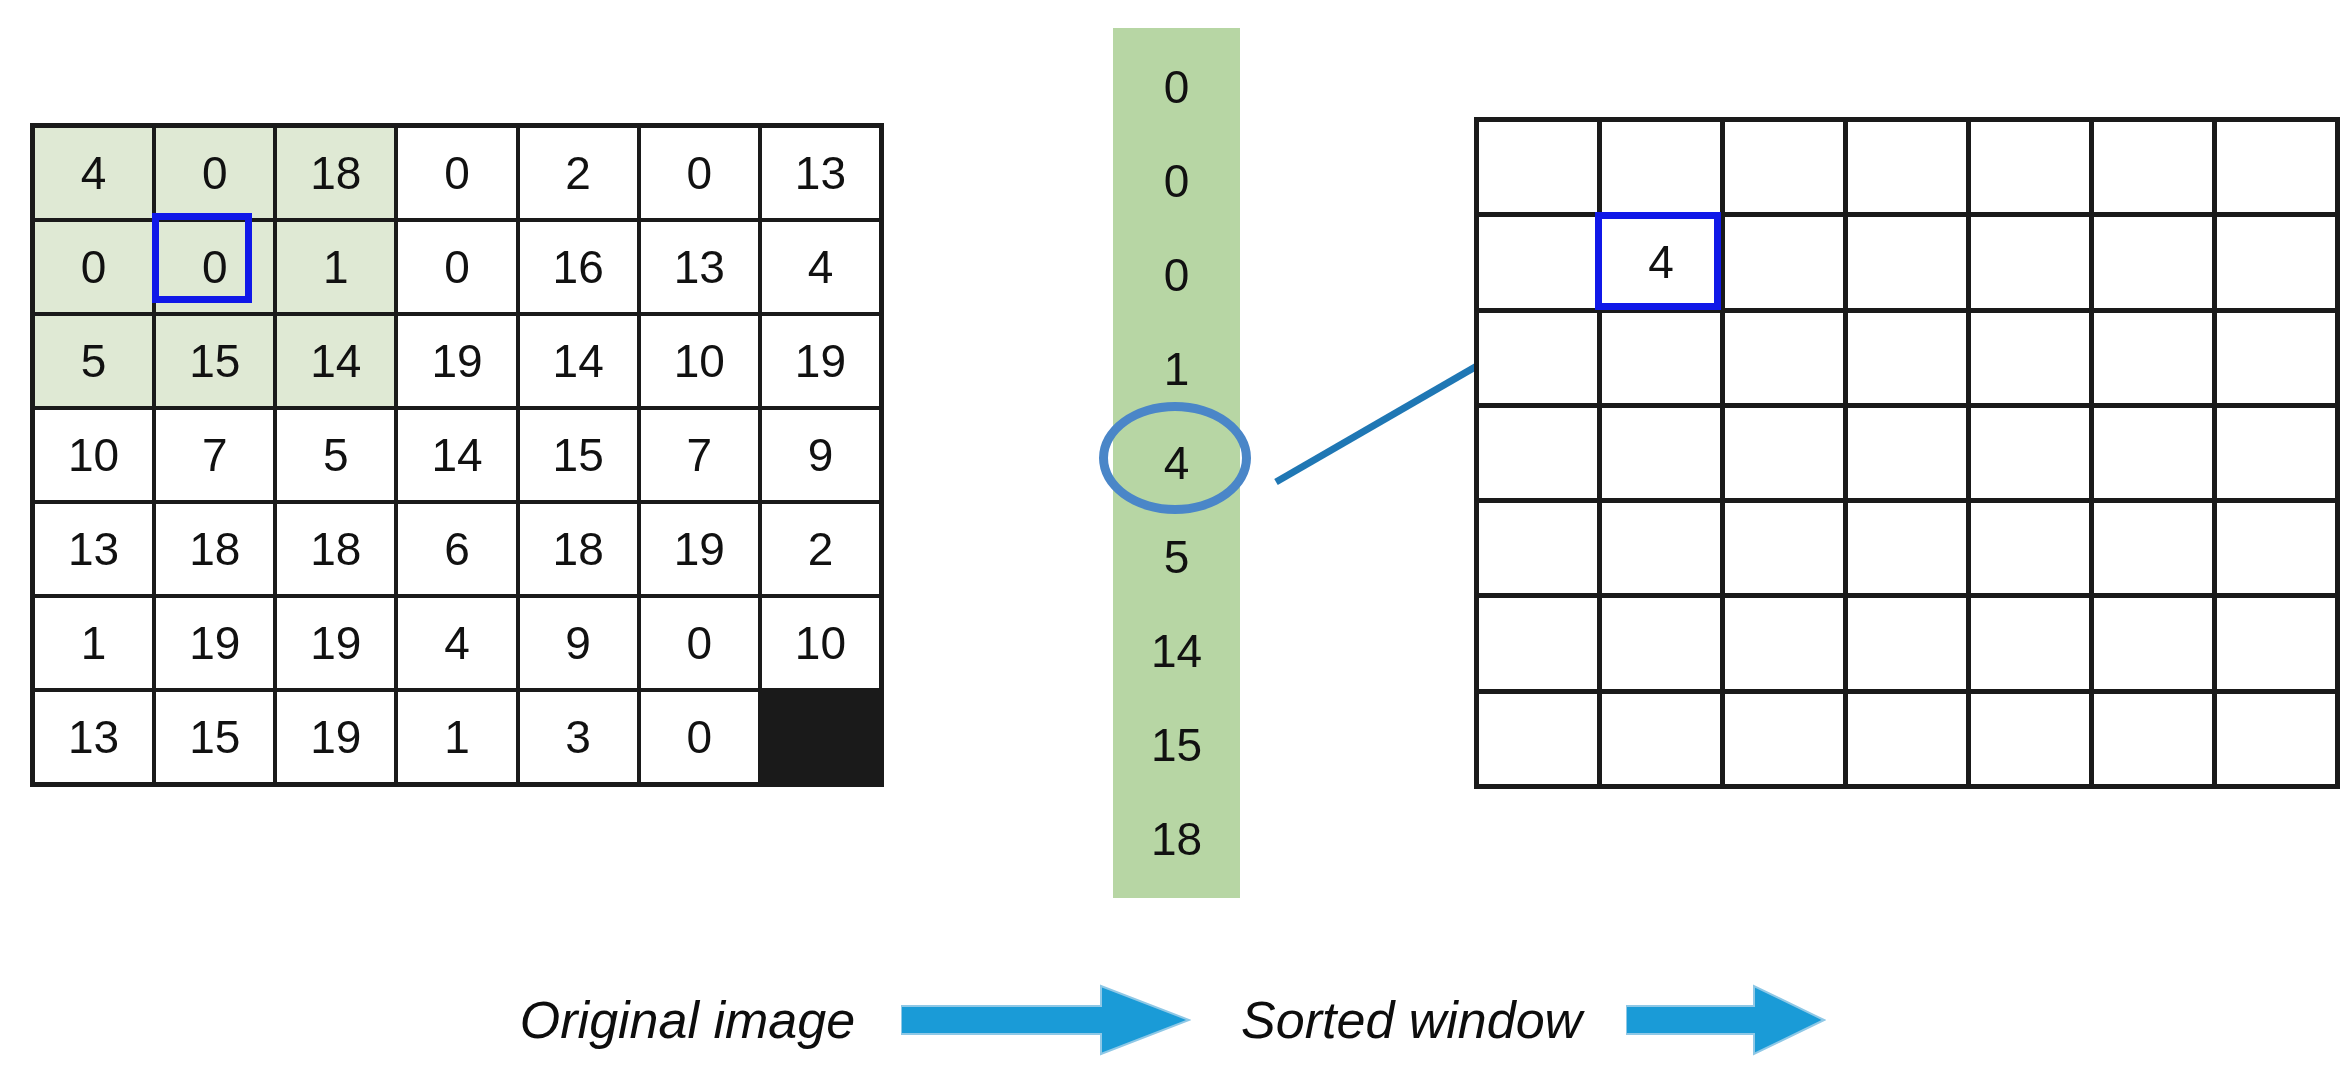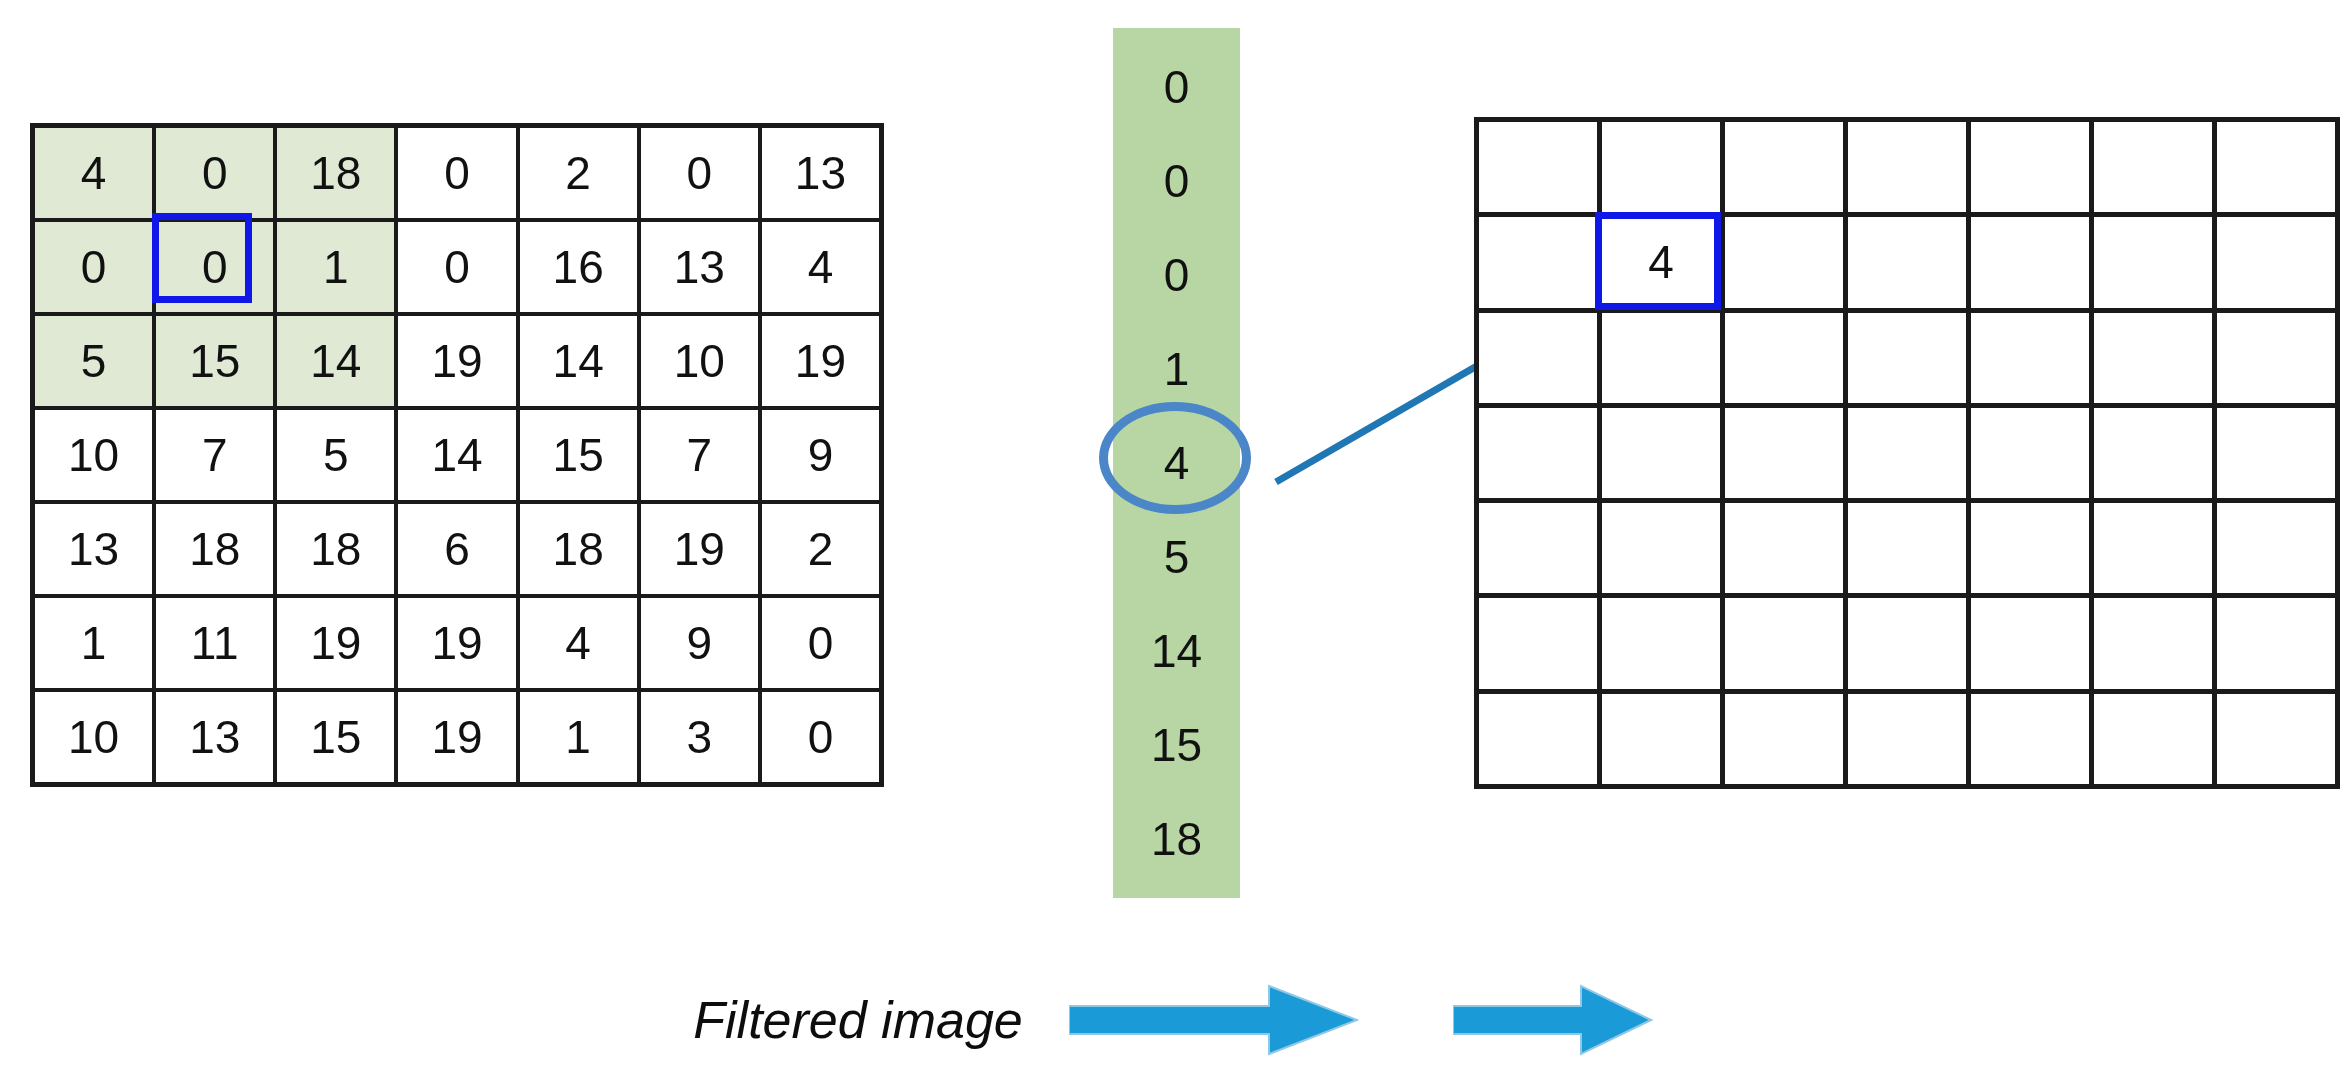--- a/index.html
+++ b/index.html
@@ -190,21 +190,20 @@
     <div class="cell">7</div>
     <div class="cell">9</div>
     <div class="cell">13</div>
     <div class="cell">18</div>
     <div class="cell">18</div>
     <div class="cell">6</div>
     <div class="cell">18</div>
     <div class="cell">19</div>
     <div class="cell">2</div>
     <div class="cell">1</div>
-    <div class="cell">11</div>
     <div class="cell">19</div>
     <div class="cell">19</div>
     <div class="cell">4</div>
     <div class="cell">9</div>
     <div class="cell">0</div>
     <div class="cell">10</div>
     <div class="cell">13</div>
     <div class="cell">15</div>
     <div class="cell">19</div>
     <div class="cell">1</div>
@@ -283,24 +282,25 @@
     <div class="cell"></div>
     <div class="cell"></div>
     <div class="cell"></div>
     <div class="cell"></div>
     <div class="cell"></div>
   </div>
 <div id="filtered-cell-highlight"></div>
 
 <div id="caption-row">
   <span id="cap-gap-1"></span>
-  <div class="caption-label">Filtered image</div>
+  <div class="caption-label">Original image</div>
   <span id="cap-gap-2"></span>
   <svg class="caption-arrow" width="290" height="80" viewBox="0 0 290 80" xmlns="http://www.w3.org/2000/svg">
     <polygon points="0,26 200,26 200,6 288,40 200,74 200,54 0,54" fill="#1a9bd7" stroke="#8fc8e6" stroke-width="2"></polygon>
   </svg>
   <span id="cap-gap-3"></span>
+  <div class="caption-label">Sorted window</div>
   <span id="cap-gap-4"></span>
   <svg class="caption-arrow" width="200" height="80" viewBox="0 0 200 80" xmlns="http://www.w3.org/2000/svg">
     <polygon points="0,26 128,26 128,6 198,40 128,74 128,54 0,54" fill="#1a9bd7" stroke="#8fc8e6" stroke-width="2"></polygon>
   </svg>
   <span id="cap-gap-3"></span>
 </div>
 
 </body></html>

